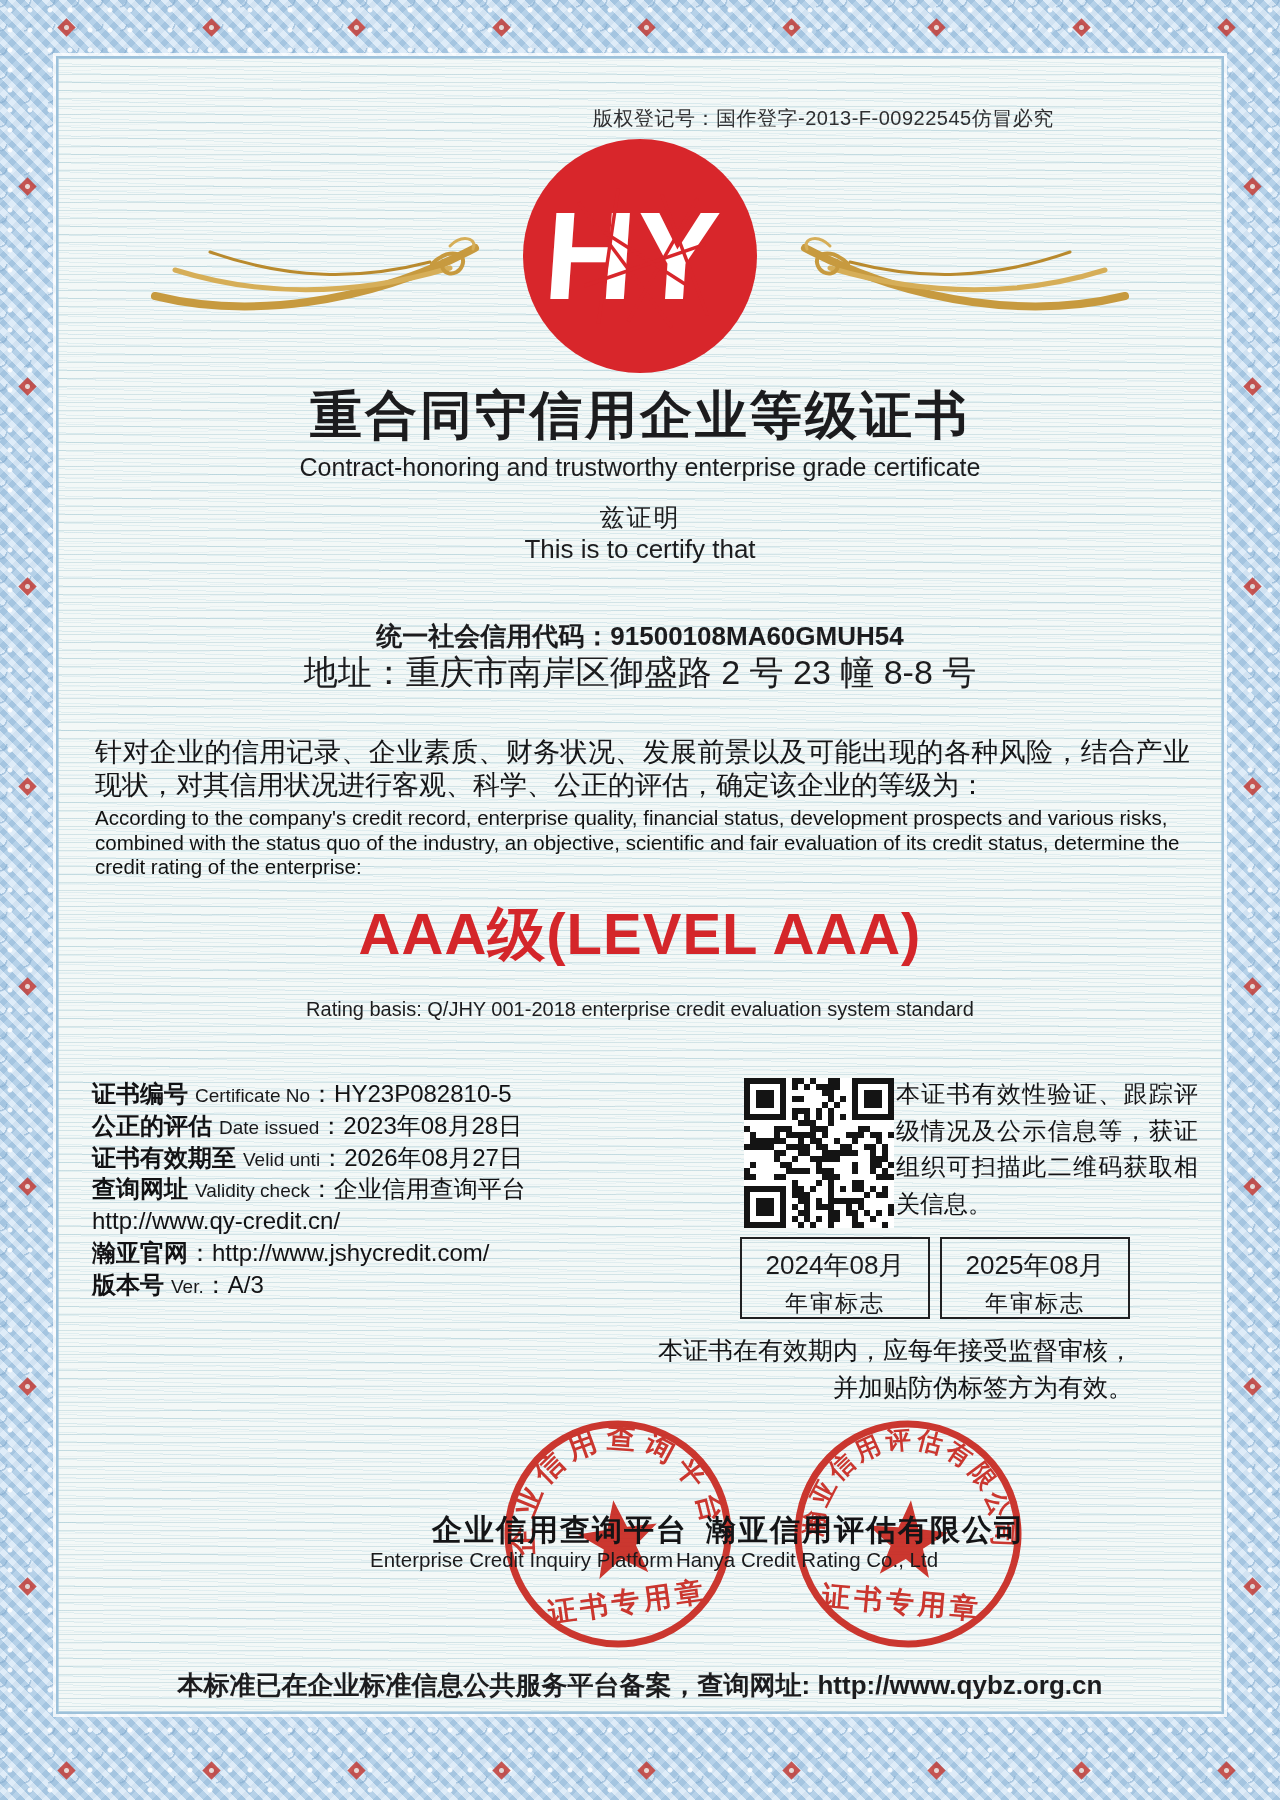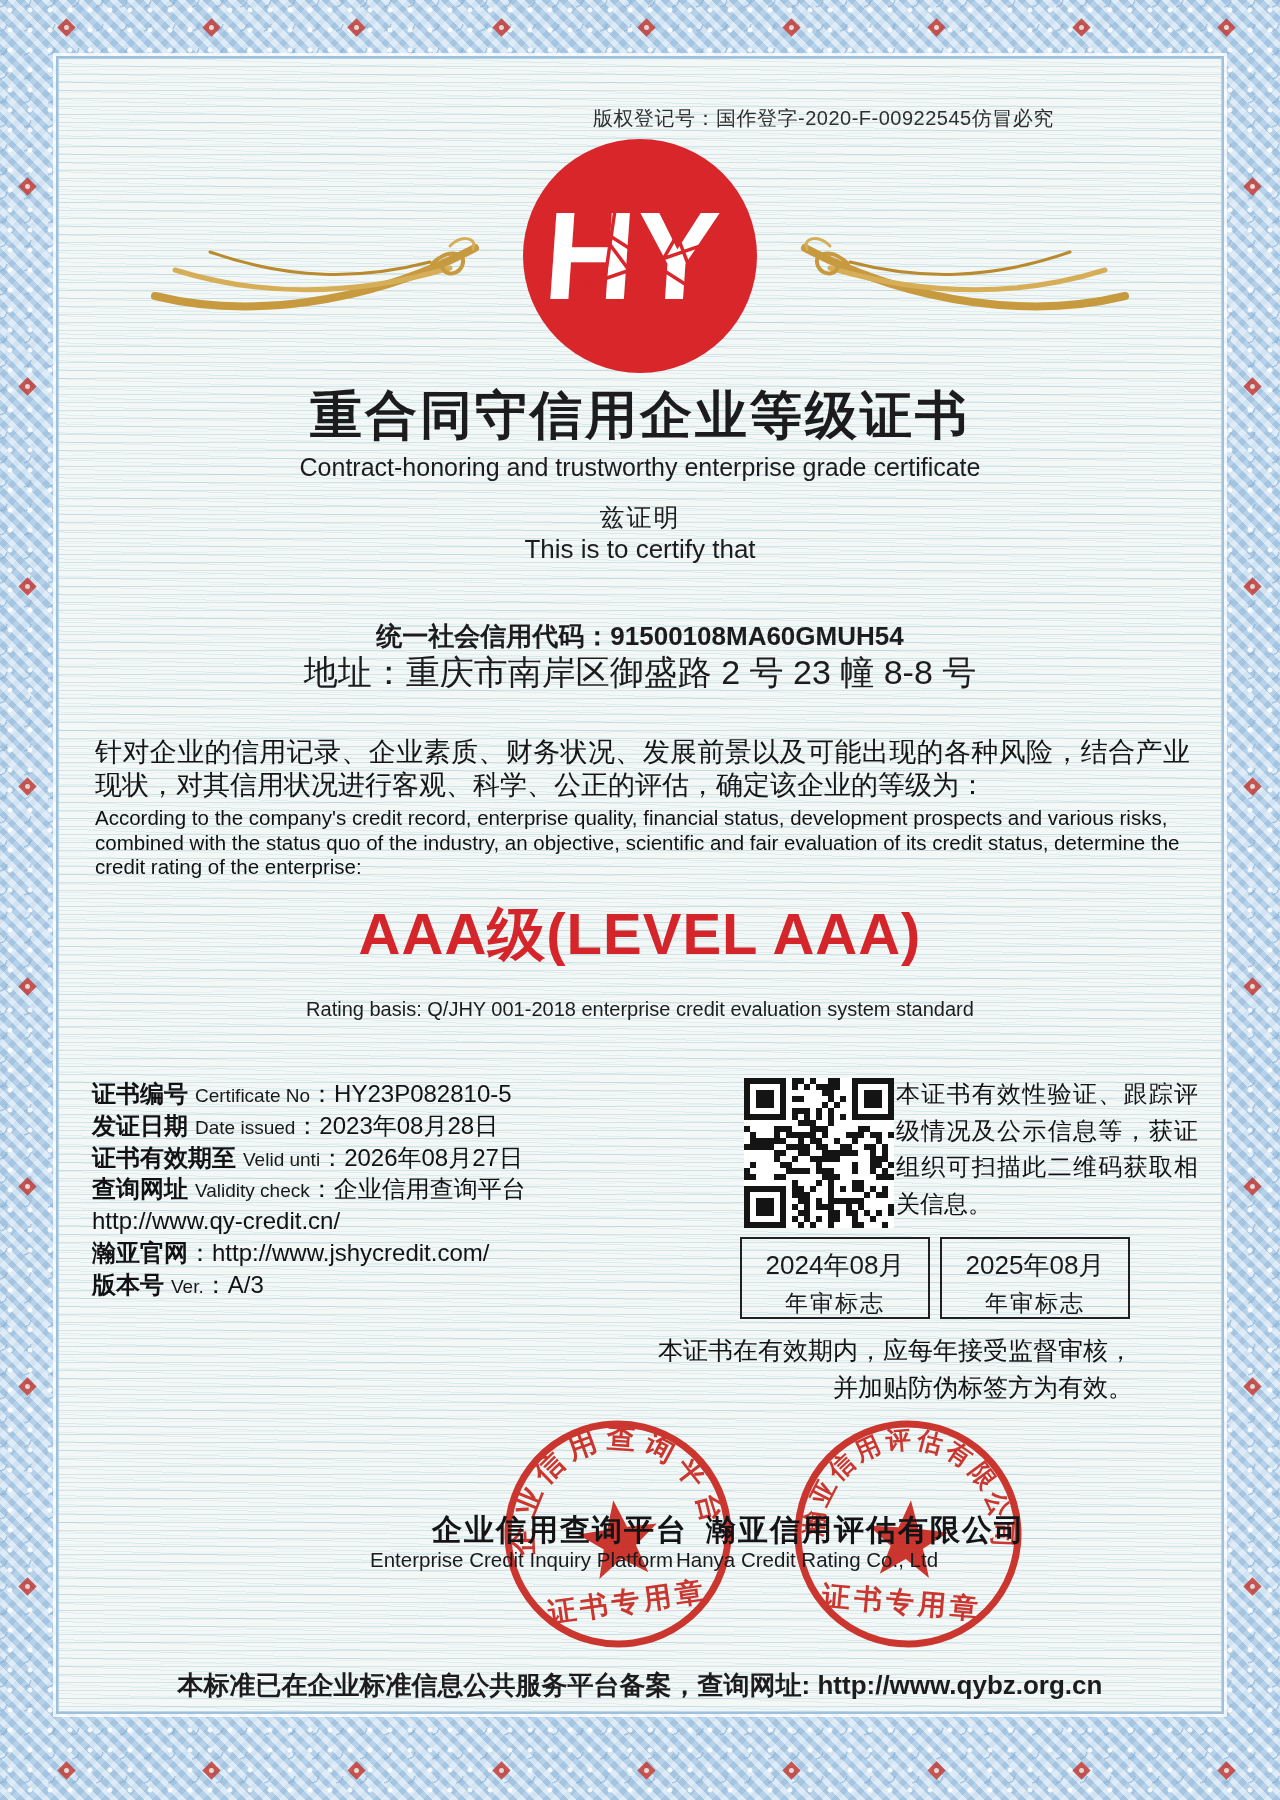--- a/index.html
+++ b/index.html
@@ -81,21 +81,21 @@
   .issuer.right .arc-text{font-size:25px;letter-spacing:4px;}
   .seal-sub{font-size:28px;font-weight:700;fill:#c8271f;letter-spacing:4px;}
 </style>
 </head>
 <body>
 
 <div class="panel"></div>
 
 <div class="content">
 
-  <div class="copyright">版权登记号：国作登字-2020-F-00922545仿冒必究</div>
+  <div class="copyright">版权登记号：国作登字-2013-F-00922545仿冒必究</div>
 
   <svg class="flourish left" viewBox="0 0 330 100">
     <path d="M5,78 C95,100 215,88 325,30" fill="none" stroke="#c79a3f" stroke-width="8" stroke-linecap="round"></path>
     <path d="M25,52 C115,80 205,78 300,50" fill="none" stroke="#d6ae58" stroke-width="5" stroke-linecap="round"></path>
     <path d="M60,34 C140,62 210,62 280,44" fill="none" stroke="#b98a2e" stroke-width="3" stroke-linecap="round"></path>
     <path d="M282,46 c 16,-16 36,-12 30,2 c -5,12 -24,9 -19,-5" fill="none" stroke="#c79a3f" stroke-width="4" stroke-linecap="round"></path>
     <path d="M300,28 c 12,-12 28,-8 23,3" fill="none" stroke="#d6ae58" stroke-width="3" stroke-linecap="round"></path>
   </svg>
   <svg class="flourish right" viewBox="0 0 330 100">
     <path d="M5,78 C95,100 215,88 325,30" fill="none" stroke="#c79a3f" stroke-width="8" stroke-linecap="round"></path>
@@ -128,21 +128,21 @@
   <div class="body-cn">针对企业的信用记录、企业素质、财务状况、发展前景以及可能出现的各种风险，结合产业现状，对其信用状况进行客观、科学、公正的评估，确定该企业的等级为：</div>
   <div class="body-en">According to the company's credit record, enterprise quality, financial status, development prospects and various risks, combined with the status quo of the industry, an objective, scientific and fair evaluation of its credit status, determine the credit rating of the enterprise:</div>
   <div class="centered rating">AAA级(LEVEL AAA)</div>
   <div class="centered basis-en">Rating basis: Q/JHY 001-2018 enterprise credit evaluation system standard</div>
 
   <div class="details">
     <div class="detail-line">
       <span class="d-cn">证书编号</span><span class="d-en">Certificate No</span><span class="d-sep">：</span><span class="d-val">HY23P082810-5</span>
     </div>
     <div class="detail-line">
-      <span class="d-cn">发证日期</span><span class="d-en">Date issued</span><span class="d-sep">：</span><span class="d-val">2023年08月28日</span>
+      <span class="d-cn">公正的评估</span><span class="d-en">Date issued</span><span class="d-sep">：</span><span class="d-val">2023年08月28日</span>
     </div>
     <div class="detail-line">
       <span class="d-cn">证书有效期至</span><span class="d-en">Velid unti</span><span class="d-sep">：</span><span class="d-val">2026年08月27日</span>
     </div>
     <div class="detail-line">
       <span class="d-cn">查询网址</span><span class="d-en">Validity check</span><span class="d-sep">：</span><span class="d-val">企业信用查询平台</span>
     </div>
     <div class="detail-line">
       <span class="d-val">http://www.qy-credit.cn/</span>
     </div>

